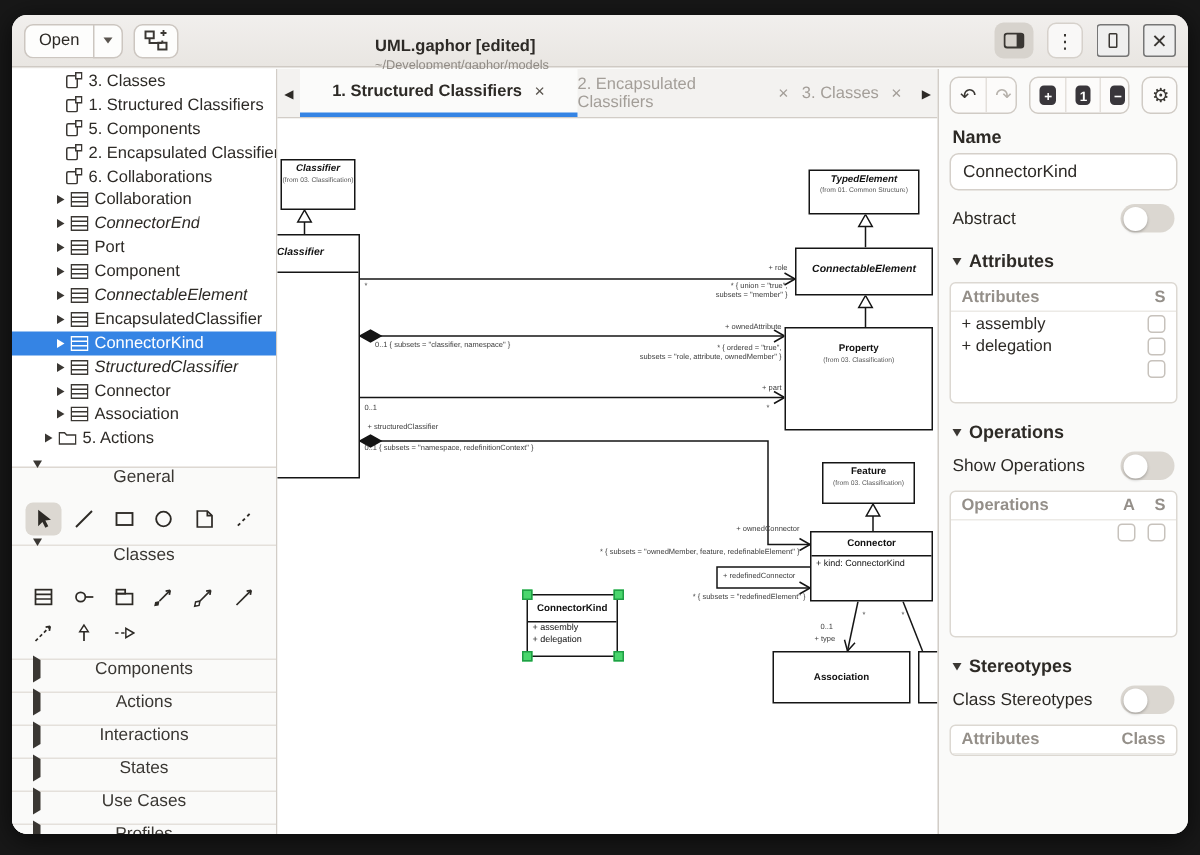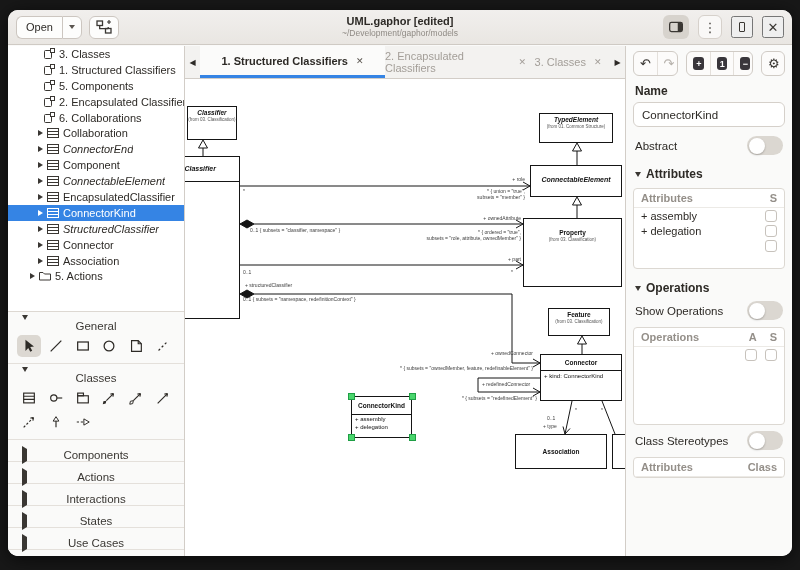--- a/index.html
+++ b/index.html
@@ -6,21 +6,21 @@
   body{width:800px;height:570px;background:#181818;font-family:"Liberation Sans",sans-serif;position:relative;overflow:hidden}
   .window{position:absolute;left:8px;top:10px;width:784px;height:546px;border-radius:10px;overflow:hidden;background:#fafaf9;box-shadow:0 3px 18px rgba(0,0,0,.65)}
   
   .headerbar{position:absolute;top:0;left:0;right:0;height:35px;background:linear-gradient(#f1efed,#e9e6e2);border-bottom:1px solid #cfcac4;display:flex;align-items:center;padding:0 8px;box-sizing:border-box}
   .hb-left{display:flex;align-items:center;gap:7px}
   .hbtn{height:23px;background:#fdfdfc;border:1px solid #ccc6c0;border-radius:6px;display:flex;align-items:center;justify-content:center;font-size:11px;color:#2d2a26;box-sizing:border-box;padding:0 9px}
   .split{display:flex}
   .split .hbtn.main{border-radius:6px 0 0 6px;border-right:none}
   .split .hbtn.caret{border-radius:0 6px 6px 0;padding:0 6px}
   .caret-glyph{width:0;height:0;border-left:3.5px solid transparent;border-right:3.5px solid transparent;border-top:4px solid #5a554f;display:inline-block}
-  .hb-title{position:absolute;left:50%;top:4px;transform:translateX(-50%);text-align:center;width:300px}
+  .hb-title{position:absolute;left:50%;top:14px;transform:translateX(-50%);text-align:left;width:300px}
   .hb-title .t1{font-size:11px;font-weight:bold;color:#2d2a26;line-height:14px}
   .hb-title .t2{font-size:8.5px;color:#8f8a84;line-height:10px}
   .hb-right{margin-left:auto;display:flex;align-items:center;gap:9px}
   .iconbtn{width:26px;height:24px;border-radius:6px;display:flex;align-items:center;justify-content:center;border:none;background:transparent}
   .iconbtn.pressed{background:#d7d3cd}
   .kebab{font-size:13px;color:#3a3733;letter-spacing:0;background:#f9f8f7;border:1px solid #d6d1cb;border-radius:6px;width:24px;height:24px;display:flex;align-items:center;justify-content:center}
   .winctl{width:22px;height:22px;display:flex;align-items:center;justify-content:center;color:#3a3733}
   .maxsq{width:8px;height:8px;border:1.5px solid #3a3733;border-radius:1px}
   .closex{font-size:13px;line-height:13px}
   
@@ -34,21 +34,21 @@
   .tri-r{width:0;height:0;border-top:3.5px solid transparent;border-bottom:3.5px solid transparent;border-left:5px solid #3a3733}
   .trow .ticon{margin:0 4px 0 2px;flex:0 0 auto;display:flex}
   .trow .lbl{overflow:hidden}
   .trow.italic .lbl{font-style:italic}
   .trow.sel{background:#3584e4;color:#fff}
   .trow.sel .tri-r{border-left-color:#fff}
   .trow.sel svg *{stroke:#fff!important}
   
   .toolbox{position:absolute;top:265px;left:0;right:0;bottom:0;background:#fafaf9;border-top:1px solid #ddd8d2;font-size:11.5px;color:#3a3733}
   .sect{border-bottom:1px solid #e4e0db;position:relative}
-  .sect .shead{height:20px;display:flex;align-items:flex-end;justify-content:center;position:relative}
+  .sect .shead{height:20px;display:flex;align-items:flex-start;justify-content:center;position:relative}
   .sect .shead .arr{position:absolute;left:14px}
   .tri-d{width:0;height:0;border-left:3.5px solid transparent;border-right:3.5px solid transparent;border-top:5px solid #3a3733}
   .tools{display:grid;grid-template-columns:repeat(6,1fr);padding:3px 8px 6px 8px;row-gap:2px}
   .tool{width:24px;height:22px;display:flex;align-items:center;justify-content:center;border-radius:5px;justify-self:center}
   .tool.sel{background:#dcd8d2}
   
   .center{position:absolute;left:177px;top:0;width:440px;bottom:0}
   .tabbar{height:32px;background:#f3f2f0;border-bottom:1px solid #d2cdc7;display:flex;align-items:stretch}
   .tab{display:flex;align-items:center;justify-content:center;gap:8px;font-size:11px;color:#a39e98;box-sizing:border-box}
   .tab .x{font-size:9px;color:#a39e98}
@@ -219,20 +219,32 @@
         <div class="trow">
             <span class="exp">
               <span class="tri-r"></span>
             </span>
             <span class="ticon">
               <svg width="12" height="10" viewBox="0 0 12 10">
                 <rect x="0.5" y="0.5" width="11" height="9" fill="none" stroke="#3a3733"></rect>
                 <path d="M0.5,3.5 h11 M0.5,6.5 h11" stroke="#3a3733"></path>
               </svg>
             </span>
+            <span class="lbl">Port</span>
+          </div>
+        <div class="trow">
+            <span class="exp">
+              <span class="tri-r"></span>
+            </span>
+            <span class="ticon">
+              <svg width="12" height="10" viewBox="0 0 12 10">
+                <rect x="0.5" y="0.5" width="11" height="9" fill="none" stroke="#3a3733"></rect>
+                <path d="M0.5,3.5 h11 M0.5,6.5 h11" stroke="#3a3733"></path>
+              </svg>
+            </span>
             <span class="lbl">Component</span>
           </div>
         <div class="trow italic">
             <span class="exp">
               <span class="tri-r"></span>
             </span>
             <span class="ticon">
               <svg width="12" height="10" viewBox="0 0 12 10">
                 <rect x="0.5" y="0.5" width="11" height="9" fill="none" stroke="#3a3733"></rect>
                 <path d="M0.5,3.5 h11 M0.5,6.5 h11" stroke="#3a3733"></path>
@@ -655,20 +667,24 @@
             <span style="margin-right:13px">A</span>
             <span>S</span>
           </div>
         <div class="ptrow">
             <span class="grow"></span>
             <span class="cb" style="margin-right:8px"></span>
             <span class="cb"></span>
           </div>
       </div>
 
+      <div class="sect-h">
+          <span class="tri-d"></span>
+          <span>Stereotypes</span>
+        </div>
       <div class="swrow" style="margin-top:6px">
         <span>Class Stereotypes</span>
         <span class="sw">
             <span class="knob"></span>
           </span>
       </div>
       <div class="ptable">
         <div class="pthead">
             <span class="grow">Attributes</span>
             <span>Class</span>

